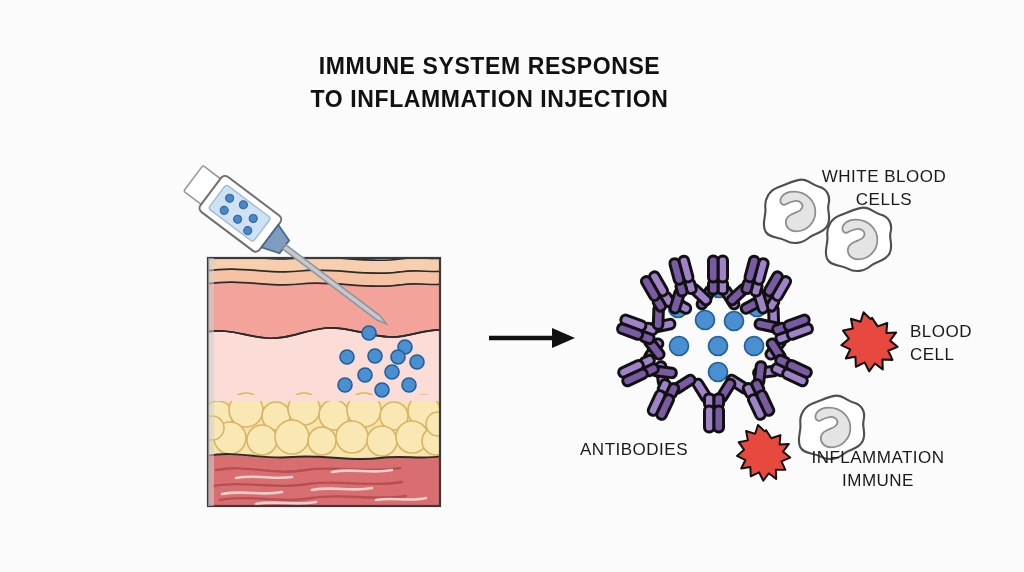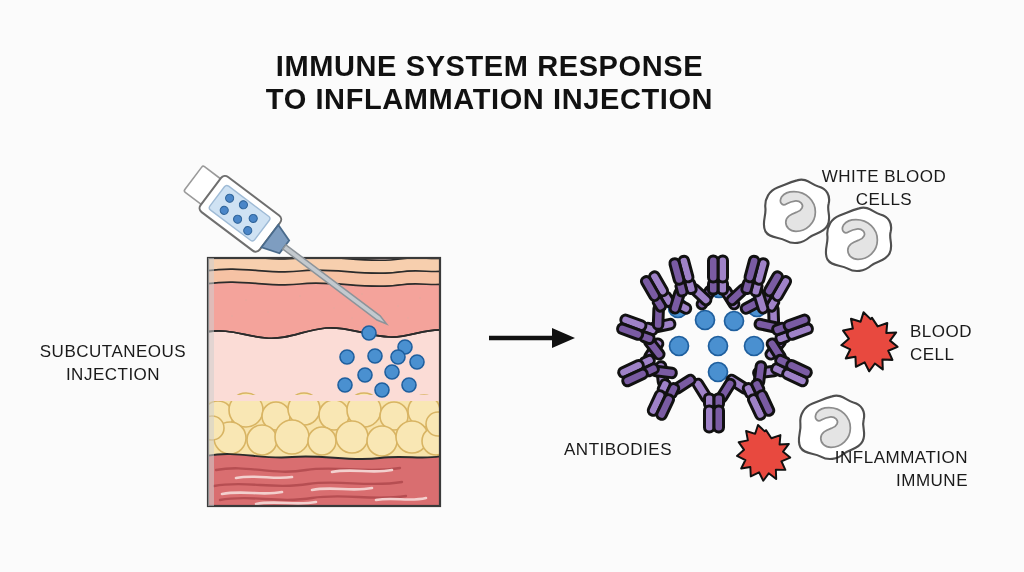--- a/index.html
+++ b/index.html
@@ -21,21 +21,21 @@
     height: 572px;
     background: #fbfbfb;
   }
   .title {
     position: absolute;
     left: 0;
     top: 50px;
     width: 979px;
     text-align: center;
     font-weight: bold;
-    font-size: 29px;
+    font-size: 23px;
     letter-spacing: 0.6px;
     color: #111111;
     line-height: 33px;
   }
   .title .l2 { display: block; }
 
   .label {
     position: absolute;
     font-size: 17px;
     letter-spacing: 0.5px;
@@ -43,22 +43,22 @@
     line-height: 23px;
     font-weight: normal;
   }
   .label.center { text-align: center; }
   .label.left   { text-align: left; }
 
   #lbl-subq      { left: 18px;  top: 340px; width: 190px; }
   #lbl-tirz      { left: 222px; top: 345px; width: 130px; text-align: left; }
   #lbl-wbc       { left: 798px; top: 165px; width: 172px; }
   #lbl-bloodcell { left: 910px; top: 320px; width: 110px; text-align: left; }
-  #lbl-antibody  { left: 548px; top: 438px; width: 140px; text-align: center; }
-  #lbl-inflam    { left: 788px; top: 446px; width: 180px; text-align: right; }
+  #lbl-antibody  { left: 548px; top: 438px; width: 140px; text-align: right; }
+  #lbl-inflam    { left: 788px; top: 446px; width: 180px; }
 
   svg { display: block; }
   #artwork {
     position: absolute;
     left: 0; top: 0;
   }
 </style>
 </head>
 <body>
 
@@ -309,24 +309,20 @@
 
       <g>
           <use href="#spike" transform="translate(872,342) scale(0.93)"></use>
         </g>
       <g>
           <use href="#spike" transform="translate(766,453) scale(0.88)"></use>
         </g>
     </g>
   </svg>
 
-  <div class="label center" id="lbl-subq">
-    <span>SUBCUTANEOUS</span><br>
-    <span>INJECTION</span>
-  </div>
 
 
   <div class="label center" id="lbl-wbc">
     <span>WHITE BLOOD</span><br>
     <span>CELLS</span>
   </div>
 
   <div class="label left" id="lbl-bloodcell">
     <span>BLOOD</span><br>
     <span>CELL</span>

